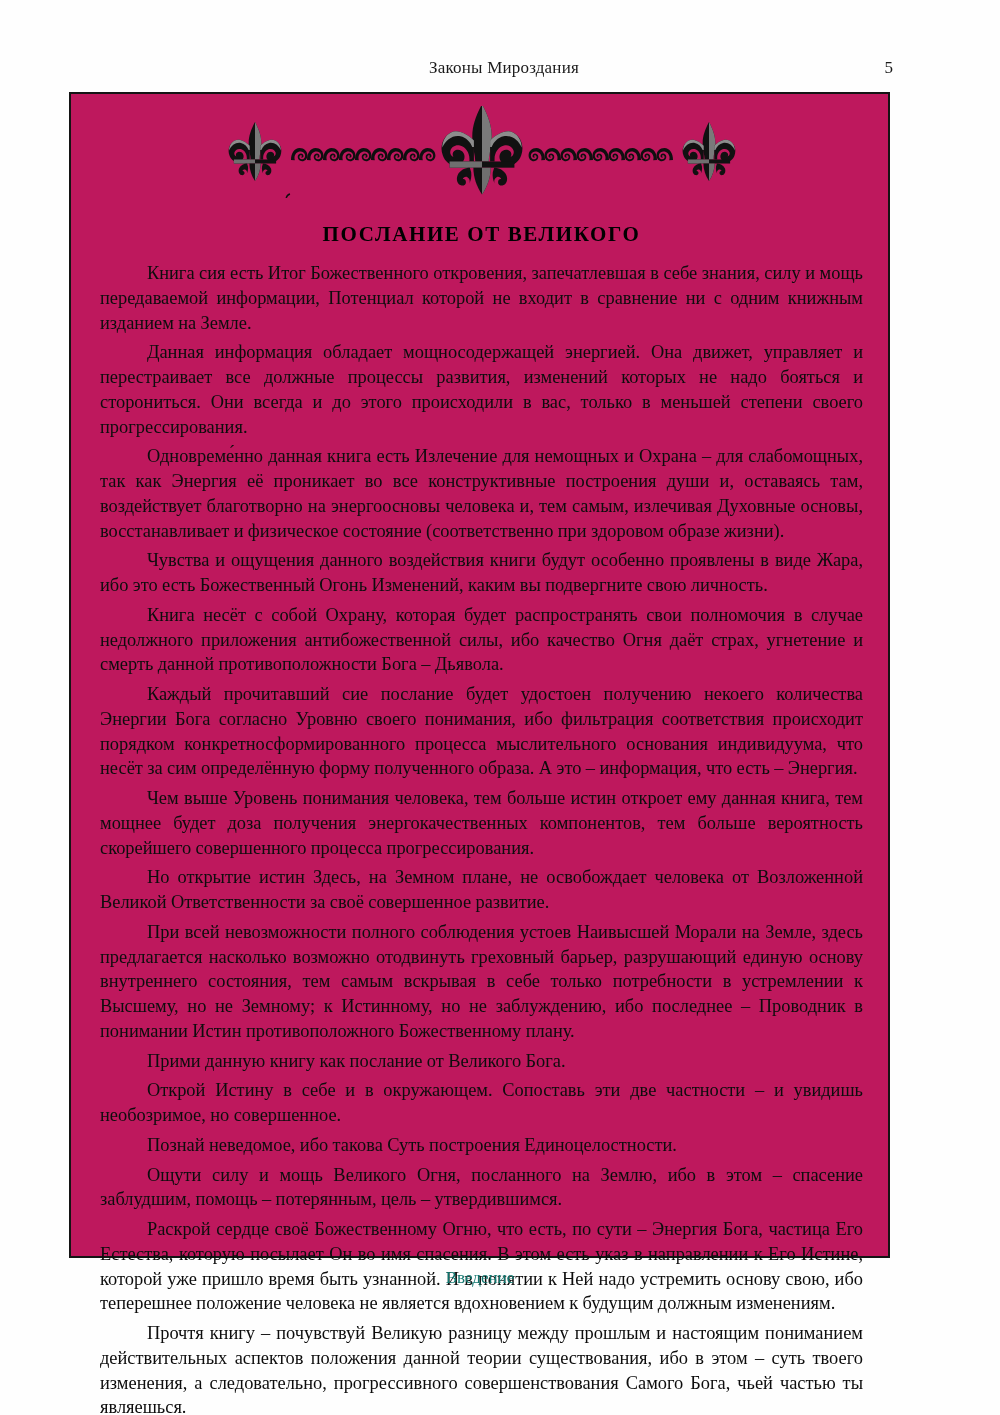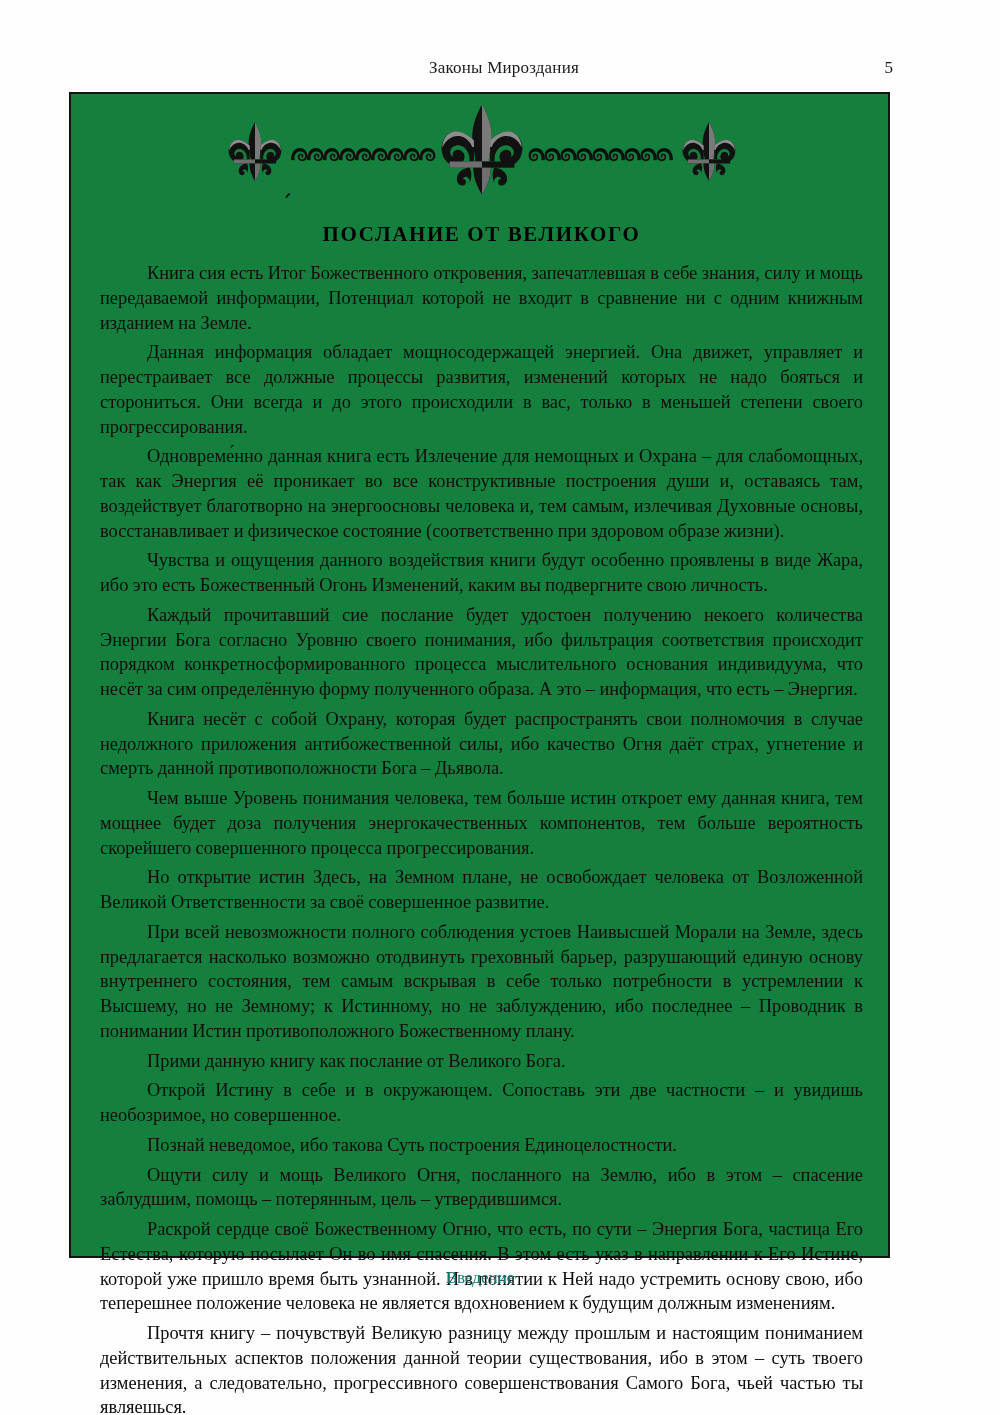--- a/index.html
+++ b/index.html
@@ -52,21 +52,21 @@
 
   
   .frame {
     position: absolute;
     left: 69px;
     top: 92px;
     width: 821px;
     height: 1166px;
     border: 2px solid #141414;
     box-sizing: border-box;
-    background: #15803d;
+    background: #be185d;
     font-family: Liberation Serif, serif;
   }
 
   .frame-inner {
     position: absolute;
     left: 16px;
     top: 10px;
     width: 789px;
   }
 
@@ -236,22 +236,22 @@
         </svg>
       </div>
 
       <h1 class="section-title">ПОСЛАНИЕ ОТ ВЕЛИКОГО</h1>
 
       <div class="body-text">
         <p>Книга сия есть Итог Божественного откровения, запечатлевшая в себе знания, силу и мощь передаваемой информации, Потенциал которой не входит в сравнение ни с одним книжным изданием на Земле.</p>
         <p>Данная информация обладает мощносодержащей энергией. Она движет, управляет и перестраивает все должные процессы развития, изменений которых не надо бояться и сторониться. Они всегда и до этого происходили в вас, только в меньшей степени своего прогрессирования.</p>
         <p>Одновреме́нно данная книга есть Излечение для немощных и Охрана – для слабомощных, так как Энергия её проникает во все конструктивные построения души и, оставаясь там, воздействует благотворно на энергоосновы человека и, тем самым, излечивая Духовные основы, восстанавливает и физическое состояние (соответственно при здоровом образе жизни).</p>
         <p>Чувства и ощущения данного воздействия книги будут особенно проявлены в виде Жара, ибо это есть Божественный Огонь Изменений, каким вы подвергните свою личность.</p>
+        <p>Книга несёт с собой Охрану, которая будет распространять свои полномочия в случае недолжного приложения антибожественной силы, ибо качество Огня даёт страх, угнетение и смерть данной противоположности Бога – Дьявола.</p>
         <p>Каждый прочитавший сие послание будет удостоен получению некоего количества Энергии Бога согласно Уровню своего понимания, ибо фильтрация соответствия происходит порядком конкретносформированного процесса мыслительного основания индивидуума, что несёт за сим определённую форму полученного образа. А это – информация, что есть – Энергия.</p>
-        <p>Книга несёт с собой Охрану, которая будет распространять свои полномочия в случае недолжного приложения антибожественной силы, ибо качество Огня даёт страх, угнетение и смерть данной противоположности Бога – Дьявола.</p>
         <p>Чем выше Уровень понимания человека, тем больше истин откроет ему данная книга, тем мощнее будет доза получения энергокачественных компонентов, тем больше вероятность скорейшего совершенного процесса прогрессирования.</p>
         <p>Но открытие истин Здесь, на Земном плане, не освобождает человека от Возложенной Великой Ответственности за своё совершенное развитие.</p>
         <p>При всей невозможности полного соблюдения устоев Наивысшей Морали на Земле, здесь предлагается насколько возможно отодвинуть греховный барьер, разрушающий единую основу внутреннего состояния, тем самым вскрывая в себе только потребности в устремлении к Высшему, но не Земному; к Истинному, но не заблуждению, ибо последнее – Проводник в понимании Истин противоположного Божественному плану.</p>
         <p>Прими данную книгу как послание от Великого Бога.</p>
         <p>Открой Истину в себе и в окружающем. Сопоставь эти две частности – и увидишь необозримое, но совершенное.</p>
         <p>Познай неведомое, ибо такова Суть построения Единоцелостности.</p>
         <p>Ощути силу и мощь Великого Огня, посланного на Землю, ибо в этом – спасение заблудшим, помощь – потерянным, цель – утвердившимся.</p>
         <p>Раскрой сердце своё Божественному Огню, что есть, по сути – Энергия Бога, частица Его Естества, которую посылает Он во имя спасения. В этом есть указ в направлении к Его Истине, которой уже пришло время быть узнанной. И в понятии к Ней надо устремить основу свою, ибо теперешнее положение человека не является вдохновением к будущим должным изменениям.</p>
         <p>Прочтя книгу – почувствуй Великую разницу между прошлым и настоящим пониманием действительных аспектов положения данной теории существования, ибо в этом – суть твоего изменения, а следовательно, прогрессивного совершенствования Самого Бога, чьей частью ты являешься.</p>
       </div>

